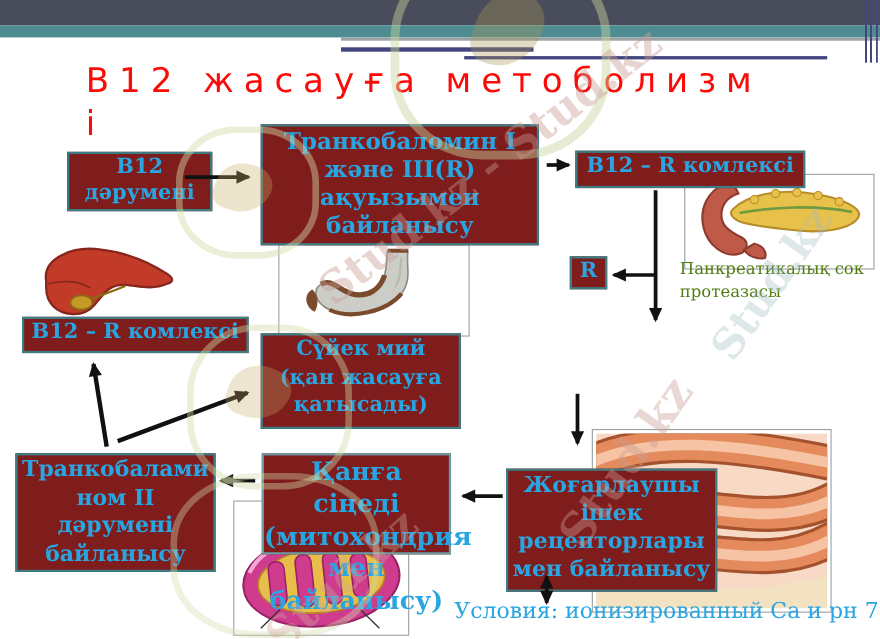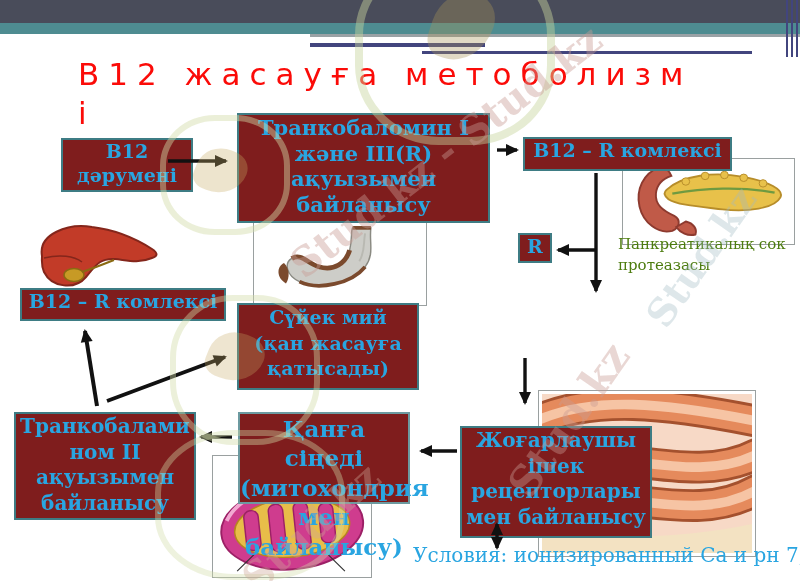--- a/index.html
+++ b/index.html
@@ -183,21 +183,21 @@
   <div class="tbox" style="left:237px; top:303px; width:182px; height:87px; font-size:19px; line-height:1.35;">
     <span>Сүйек мий
 (қан жасауға
 қатысады)</span>
   </div>
 
 
   <div class="tbox" style="left:14px; top:412px; width:182px; height:108px; font-size:20px; line-height:1.28;">
     <span>Транкобалами
 ном II
-ақуызымен
+дәрумені
 байланысу</span>
   </div>
 
   <div class="tbox" style="left:238px; top:412px; width:172px; height:92px; font-size:23px; line-height:1.28; border-color:#6c9aa0;">
     <span>Қанға сіңеді
 (митохондрия
 мен
 байланысу)</span>
   </div>
 

